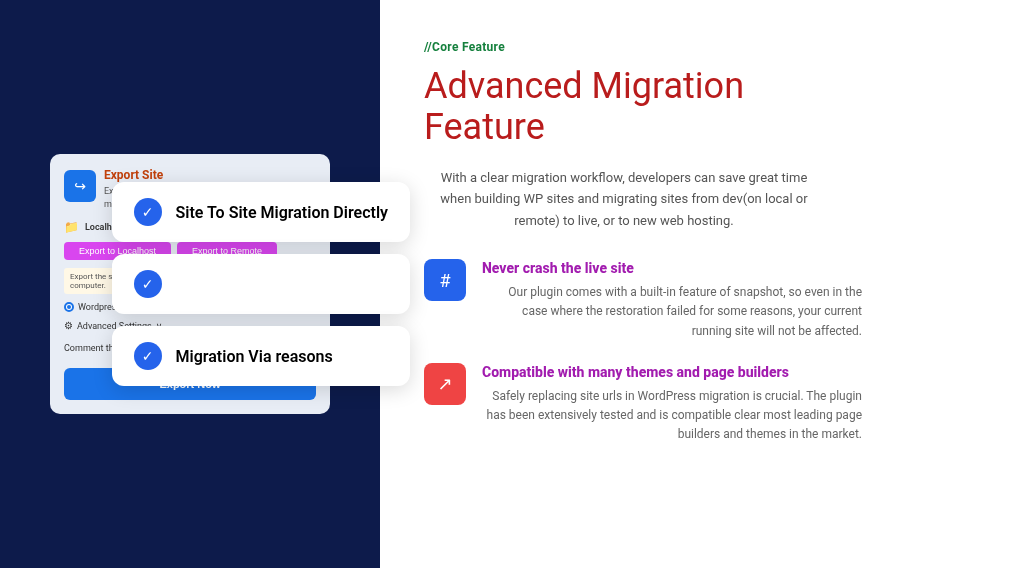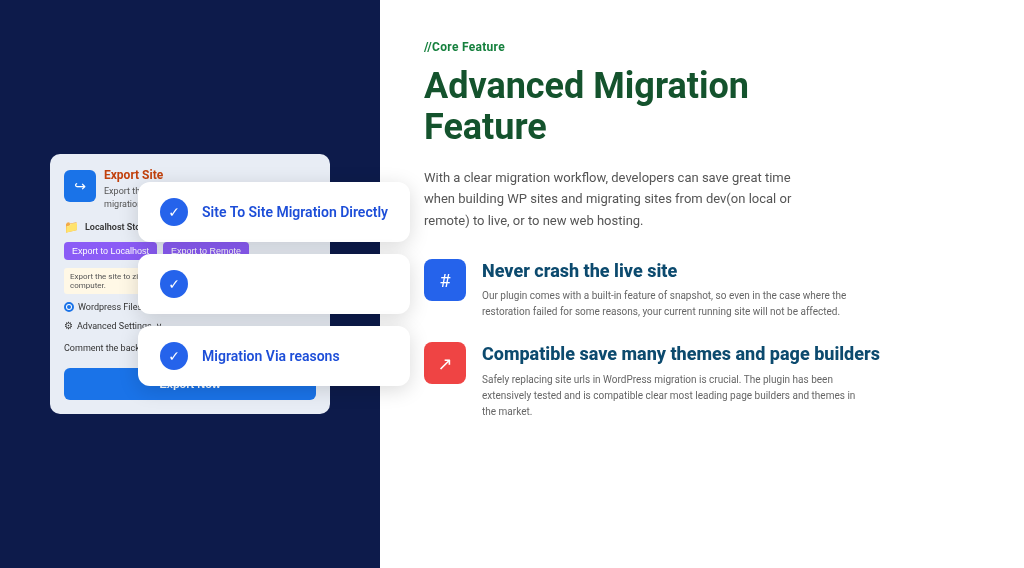--- a/index.html
+++ b/index.html
@@ -88,25 +88,25 @@
       color: #1a73e8;
     }
 
     .buttons-row {
       display: flex;
       gap: 6px;
       margin-bottom: 8px;
     }
 
     .btn-small {
-      background: #8b5cf6;
+      background: #d946ef;
       color: white;
       border: none;
       border-radius: 4px;
-      padding: 4px 8px;
+      padding: 4px 15px;
       font-size: 9px;
       cursor: pointer;
       display: flex;
       align-items: center;
       gap: 4px;
       white-space: nowrap;
     }
 
     .export-desc {
       font-size: 8px;
@@ -229,55 +229,56 @@
       background: #2563eb;
       display: flex;
       align-items: center;
       justify-content: center;
       color: white;
       font-size: 14px;
       flex-shrink: 0;
     }
 
     .option-label {
-      font-size: 14px;
+      font-size: 16px;
       font-weight: 600;
-      color: #1d4ed8;
+      color: #000000;
     }
 
     
     .right-panel {
       flex: 1;
       background: white;
       padding: 40px 44px;
       overflow-y: auto;
     }
 
     .core-feature-label {
       font-size: 12px;
       font-weight: 700;
       color: #15803d;
       margin-bottom: 12px;
       letter-spacing: 0.3px;
     }
 
     .main-title {
       font-size: 36px;
-      font-weight: 700;
-      color: #14532d;
+      font-weight: 400;
+      color: #b91c1c;
       line-height: 1.15;
       margin-bottom: 18px;
     }
 
     .main-desc {
       font-size: 13px;
       color: #555;
       line-height: 1.65;
       margin-bottom: 28px;
       max-width: 400px;
+      text-align: center;
     }
 
     .feature-item {
       display: flex;
       gap: 16px;
       margin-bottom: 22px;
     }
 
     .feature-icon-box {
       width: 42px;
@@ -294,32 +295,33 @@
       background: #2563eb;
       color: white;
     }
 
     .feature-icon-box.red {
       background: #ef4444;
       color: white;
     }
 
     .feature-content .feature-title {
-      font-size: 18px;
+      font-size: 14px;
       font-weight: 800;
-      color: #0c4a6e;
+      color: #a21caf;
       margin-bottom: 6px;
       line-height: 1.3;
     }
 
     .feature-content .feature-desc {
-      font-size: 10px;
+      font-size: 12px;
       color: #666;
       line-height: 1.6;
       max-width: 380px;
+      text-align: right;
     }
   </style>
 </head>
 <body>
 
 <div class="left-panel">
 
   <div class="plugin-card">
     <div class="plugin-header">
       <div class="export-icon">↪</div>
@@ -402,18 +404,18 @@
       <div class="feature-title">Never crash the live site</div>
       <div class="feature-desc">Our plugin comes with a built-in feature of snapshot, so even in the case where the restoration failed for some reasons, your current running site will not be affected.</div>
     </div>
   </div>
 
   <div class="feature-item">
     <div class="feature-icon-box red">
       <span>↗</span>
     </div>
     <div class="feature-content">
-      <div class="feature-title">Compatible save many themes and page builders</div>
+      <div class="feature-title">Compatible with many themes and page builders</div>
       <div class="feature-desc">Safely replacing site urls in WordPress migration is crucial. The plugin has been extensively tested and is compatible clear most leading page builders and themes in the market.</div>
     </div>
   </div>
 
 </div>
 
 </body></html>

